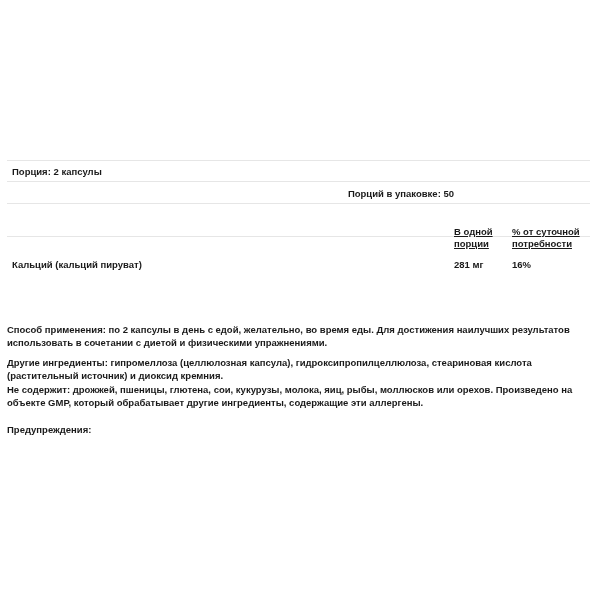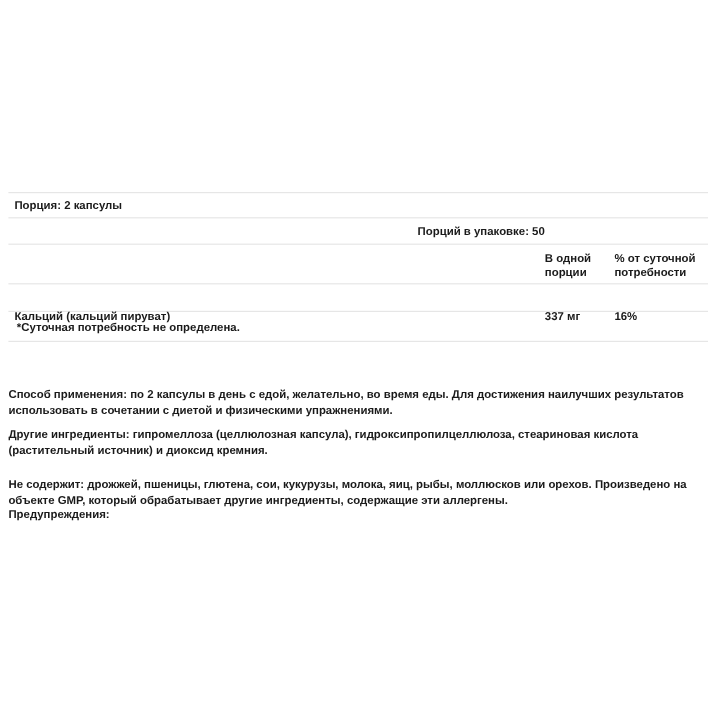--- a/index.html
+++ b/index.html
@@ -40,60 +40,57 @@
     .row .c-amt {
       flex: 0 0 58px;
       line-height: 12px;
     }
     .row .c-dv {
       flex: 1 1 auto;
       line-height: 12px;
     }
     .row-serving { height: 21px; padding-top: 5px; }
     .row-servings { height: 22px; padding-top: 6px; text-align: right; }
-    .row-header { height: 33px; padding-top: 6px; }
+    .row-header { height: 33px; padding-top: 22px; text-decoration: underline; }
     .row-calcium { height: 22px; padding-top: 22px; }
     .row-pyruvate { height: 32px; padding-top: 6px; }
     .row-pyruvate .c-name { padding-top: 4px; }
     .row-footnote { height: 26px; padding-top: 8px; }
     .row-footnote .c-name { padding-left: 7px; }
 
     .section {
       position: absolute;
       left: 7px;
       width: 586px;
       line-height: 12.5px;
       margin: 0;
     }
     .sec-usage { top: 324px; }
     .sec-other { top: 357px; }
-    .sec-free  { top: 399px; }
+    .sec-free  { top: 384px; }
     .sec-warn  { top: 424px; }
   </style>
 </head>
 <body>
 
 <div class="facts">
   <div class="row row-serving">
     <div class="c-name">Порция: 2 капсулы</div>
   </div>
   <div class="row row-servings">
     <div class="c-name">Порций в упаковке: 50</div>
   </div>
   <div class="row row-header">
     <div class="c-name"></div>
     <div class="c-amt">В одной порции</div>
     <div class="c-dv">% от суточной потребности</div>
   </div>
   <div class="row row-calcium">
     <div class="c-name">Кальций (кальций пируват)</div>
-    <div class="c-amt">337 мг</div>
+    <div class="c-amt">281 мг</div>
     <div class="c-dv">16%</div>
-  </div>
-  <div class="row row-footnote last">
-    <div class="c-name">*Суточная потребность не определена.</div>
   </div>
 </div>
 
 <p class="section sec-usage">Способ применения: по 2 капсулы в день с едой, желательно, во время еды. Для достижения наилучших результатов использовать в сочетании с диетой и физическими упражнениями.</p>
 <p class="section sec-other">Другие ингредиенты: гипромеллоза (целлюлозная капсула), гидроксипропилцеллюлоза, стеариновая кислота (растительный источник) и диоксид кремния.</p>
 <p class="section sec-free">Не содержит: дрожжей, пшеницы, глютена, сои, кукурузы, молока, яиц, рыбы, моллюсков или орехов. Произведено на объекте GMP, который обрабатывает другие ингредиенты, содержащие эти аллергены.</p>
 <p class="section sec-warn">Предупреждения:</p>
 
 </body></html>

